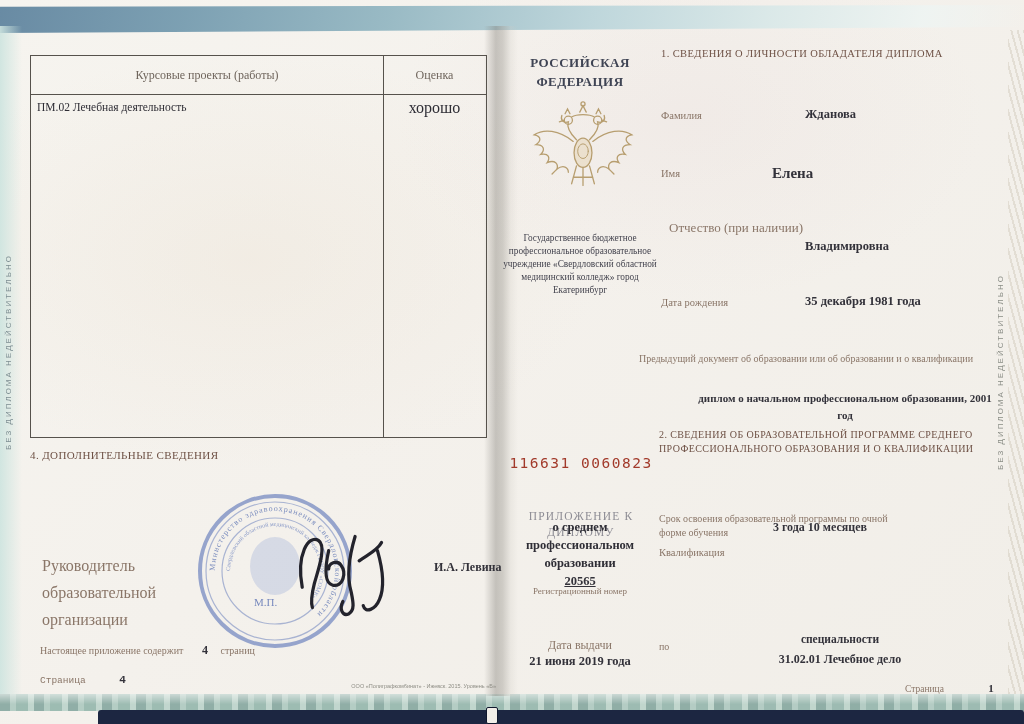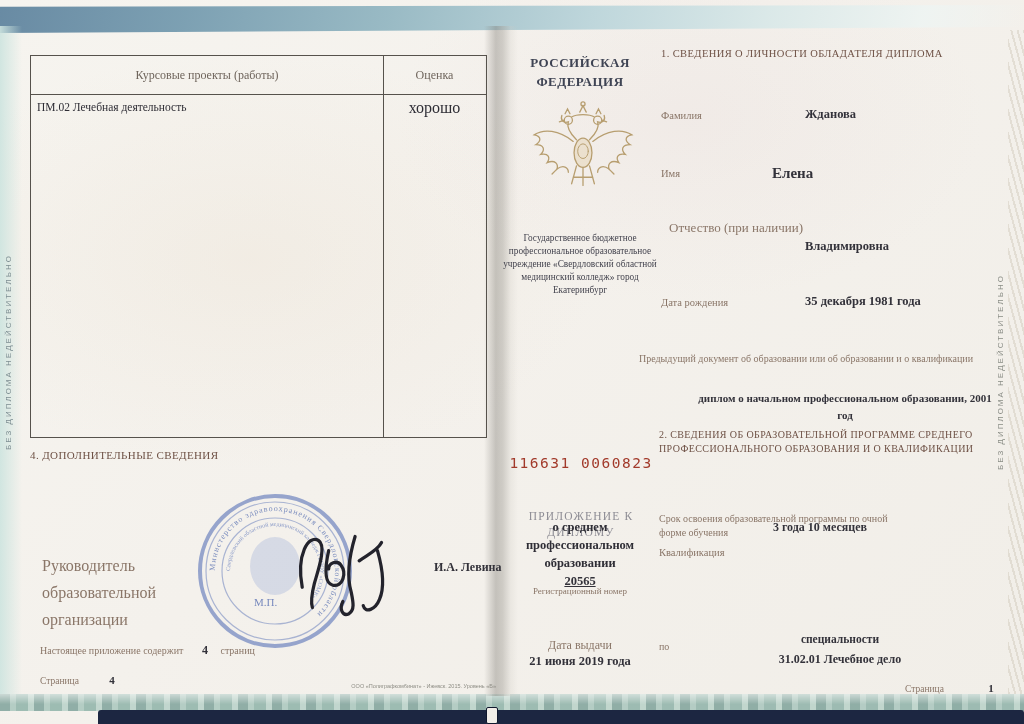--- a/index.html
+++ b/index.html
@@ -94,21 +94,21 @@
              M70,40 C78,34 88,30 92,22
              M88,30 C92,44 96,64 90,78 C86,88 76,92 74,84" stroke="#23232c" stroke-width="3.2" fill="none" stroke-linecap="round"></path>
   </svg>
 
   <div class="abs" style="left:40px;top:643px;font-size:10px;">
     <span class="lbl">Настоящее приложение содержит</span>
     <span class="val" style="font-size:12px;margin-left:16px;">4</span>
     <span class="lbl" style="margin-left:10px;">страниц</span>
   </div>
 
-  <div class="abs" style="left:40px;top:674px;font-size:9.5px;">
+  <div class="abs" style="left:40px;top:674px;font-size:9.5px;font-family:Liberation Mono, monospace;">
     <span class="lbl">Страница</span>
     <span class="val" style="font-size:11px;margin-left:28px;">4</span>
   </div>
 
   <div class="abs small-note" style="left:330px;top:683px;width:166px;text-align:right;">ООО «Полиграфкомбинат» - Ижевск. 2015. Уровень «Б»</div>
 
   <div class="abs ctr" style="left:505px;top:46px;width:150px;font-size:13px;letter-spacing:.5px;line-height:1.45;color:#3f4454;font-weight:600;margin-top:8px;">РОССИЙСКАЯ ФЕДЕРАЦИЯ</div>
 
   <svg class="abs" style="left:526px;top:96px;width:114px;height:112px;opacity:.8;" viewBox="0 0 140 130">
     <g stroke="#a98b52" fill="none" stroke-width="1.6" stroke-linecap="round">

